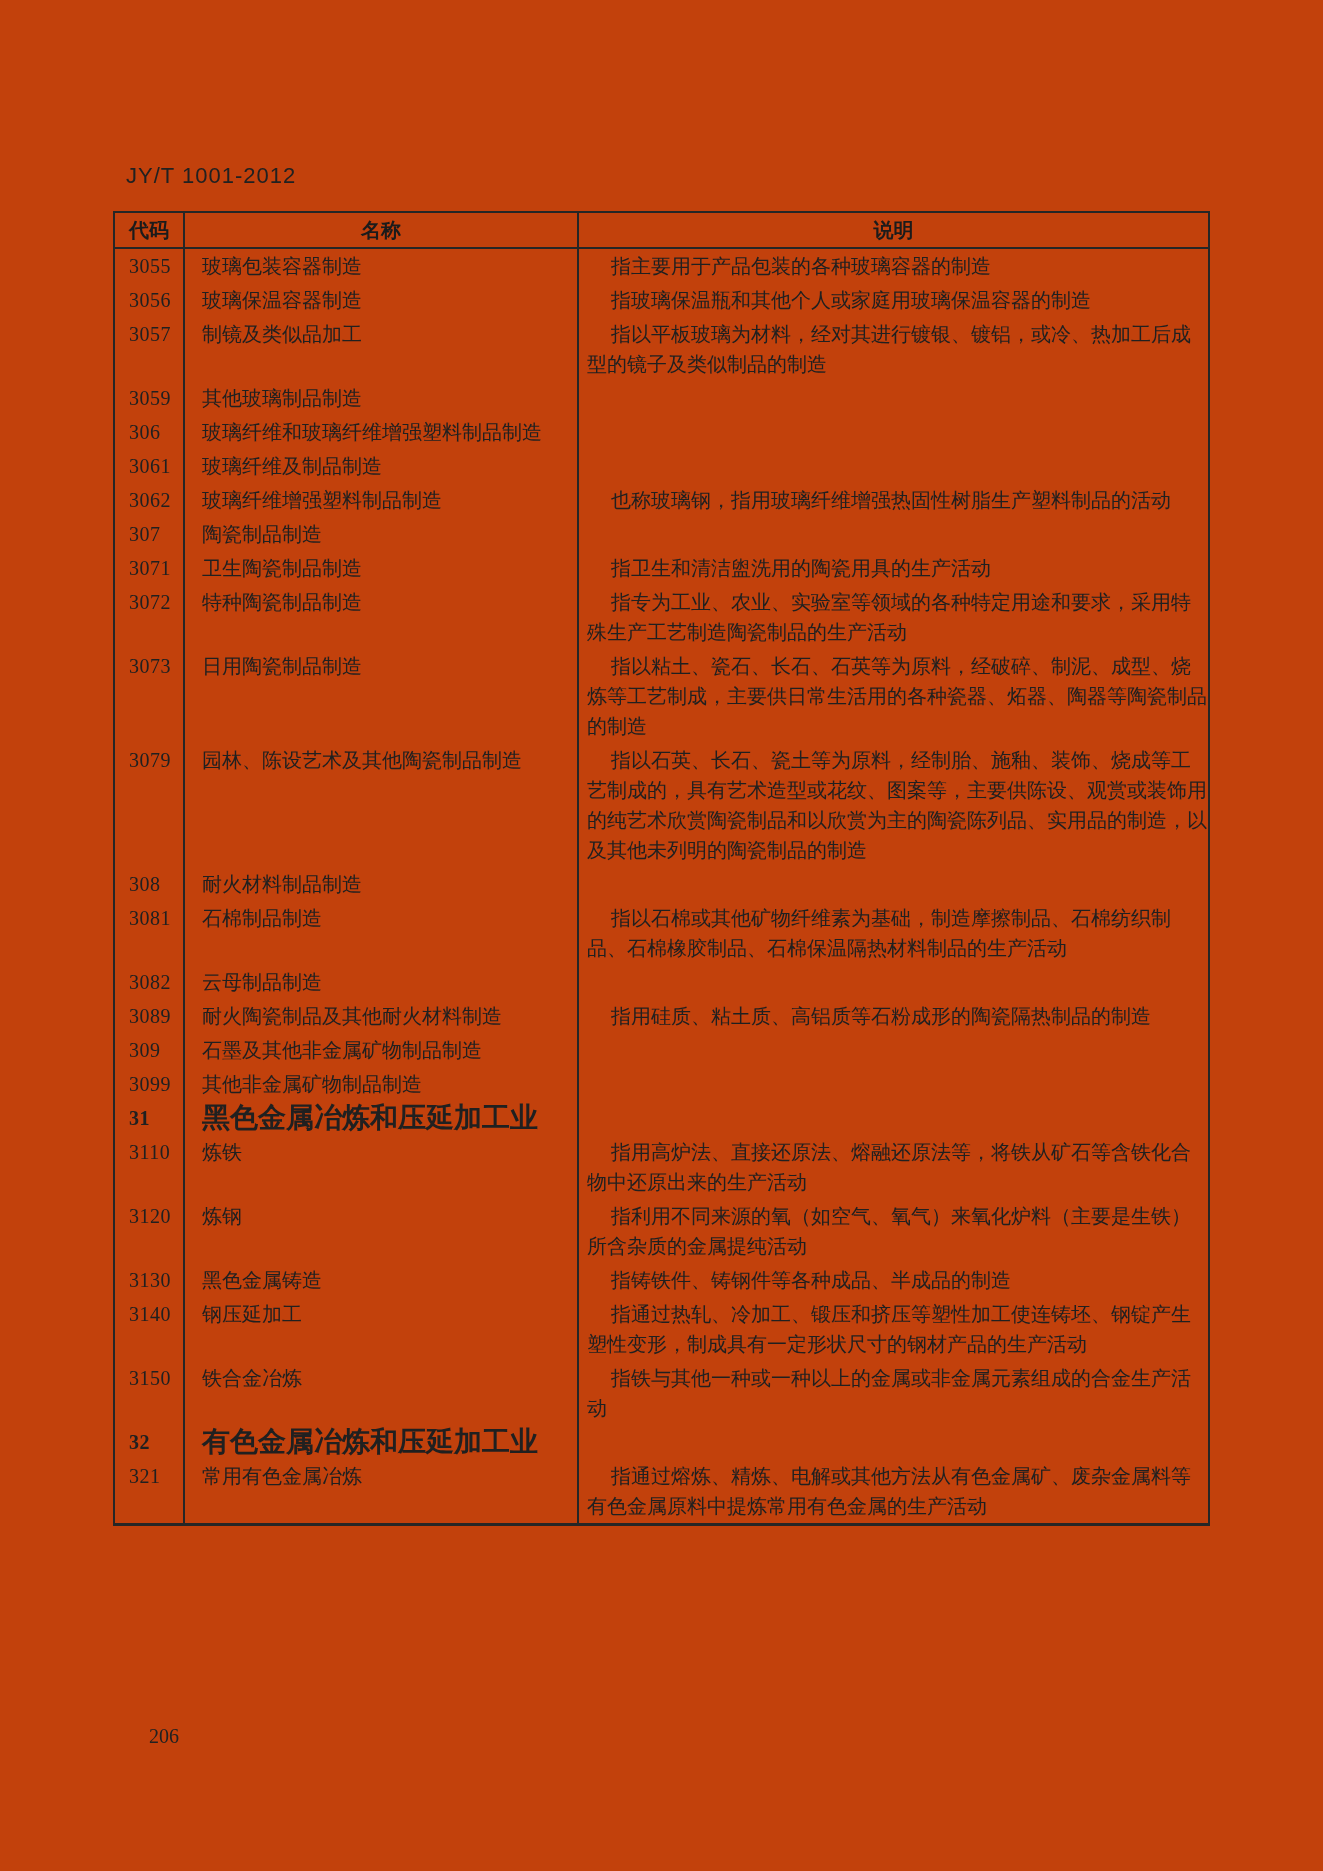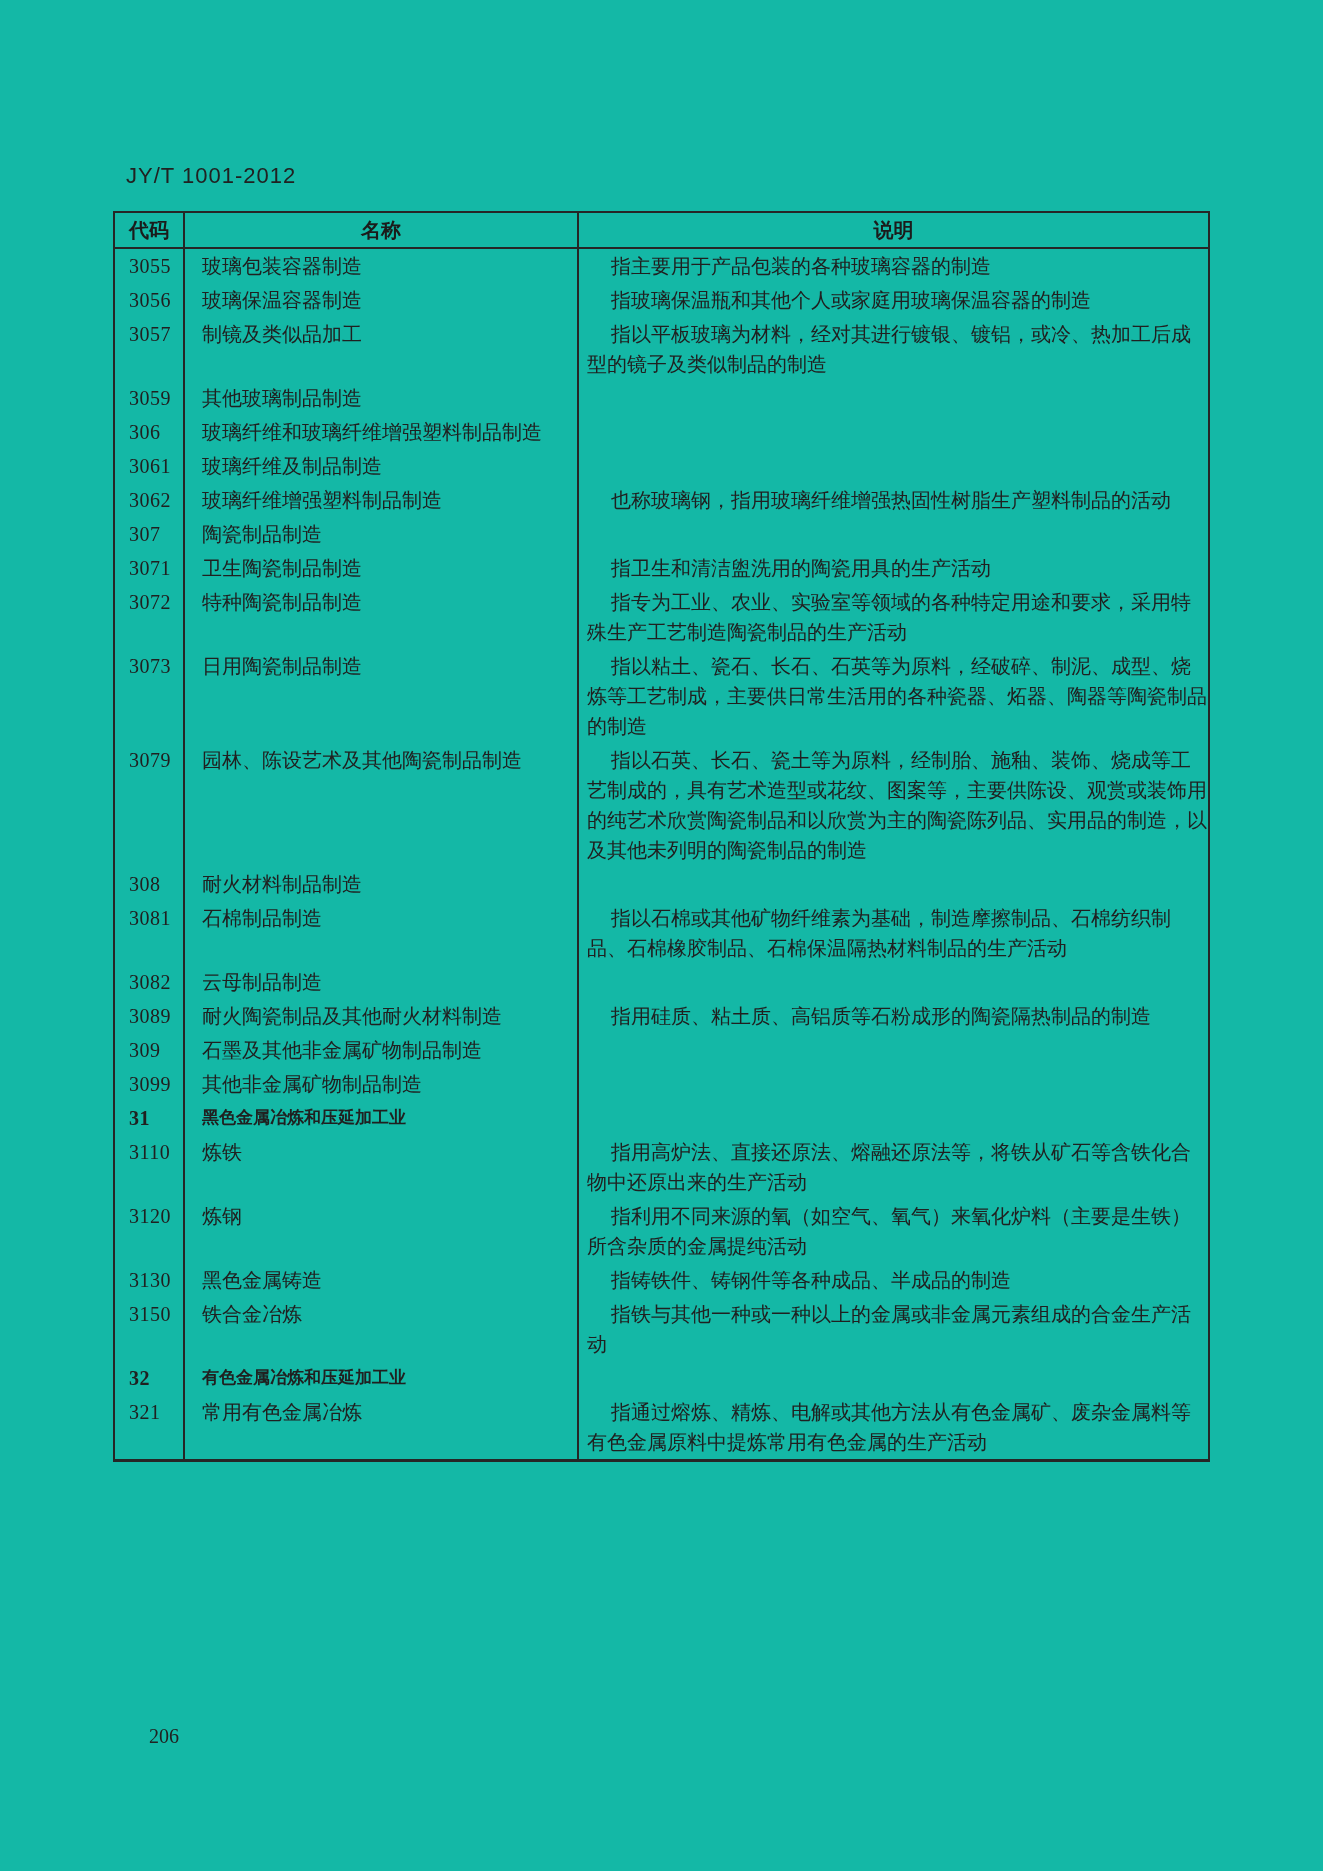--- a/index.html
+++ b/index.html
@@ -9,21 +9,21 @@
     height: 1871px;
     background: #ffffff;
     position: relative;
     font-family: "Liberation Serif", "DejaVu Serif", serif;
     color: #1d1d1d;
     overflow: hidden;
   }
   .page {
     position: absolute;
     inset: 0;
-    background: #14b8a6;
+    background: #c2410c;
   }
   .doc-number {
     position: absolute;
     left: 126px;
     top: 163px;
     font-family: "Liberation Sans", "DejaVu Sans", sans-serif;
     font-size: 22px;
     letter-spacing: 1px;
     color: #212121;
     white-space: nowrap;
@@ -65,21 +65,21 @@
   td.name { padding-left: 17px; }
   td.desc .para {
     margin: 0;
     padding: 0 0 0 8px;
     text-indent: 24px;
     text-align: left;
   }
   tr.section td { font-weight: 700; }
   tr.section td.name {
     font-family: "Liberation Sans", "DejaVu Sans", sans-serif;
-    font-size: 17px;
+    font-size: 28px;
   }
   .page-number {
     position: absolute;
     left: 149px;
     top: 1725px;
     font-size: 20px;
     color: #212121;
   }
 </style>
 </head>
@@ -251,20 +251,27 @@
           </td>
         </tr>
         <tr class="">
           <td class="code vline">3130</td>
           <td class="name vline">黑色金属铸造</td>
           <td class="desc">
             <p class="para">指铸铁件、铸钢件等各种成品、半成品的制造</p>
           </td>
         </tr>
         <tr class="">
+          <td class="code vline">3140</td>
+          <td class="name vline">钢压延加工</td>
+          <td class="desc">
+            <p class="para">指通过热轧、冷加工、锻压和挤压等塑性加工使连铸坯、钢锭产生塑性变形，制成具有一定形状尺寸的钢材产品的生产活动</p>
+          </td>
+        </tr>
+        <tr class="">
           <td class="code vline">3150</td>
           <td class="name vline">铁合金冶炼</td>
           <td class="desc">
             <p class="para">指铁与其他一种或一种以上的金属或非金属元素组成的合金生产活动</p>
           </td>
         </tr>
         <tr class="section">
           <td class="code vline">32</td>
           <td class="name vline">有色金属冶炼和压延加工业</td>
           <td class="desc">

